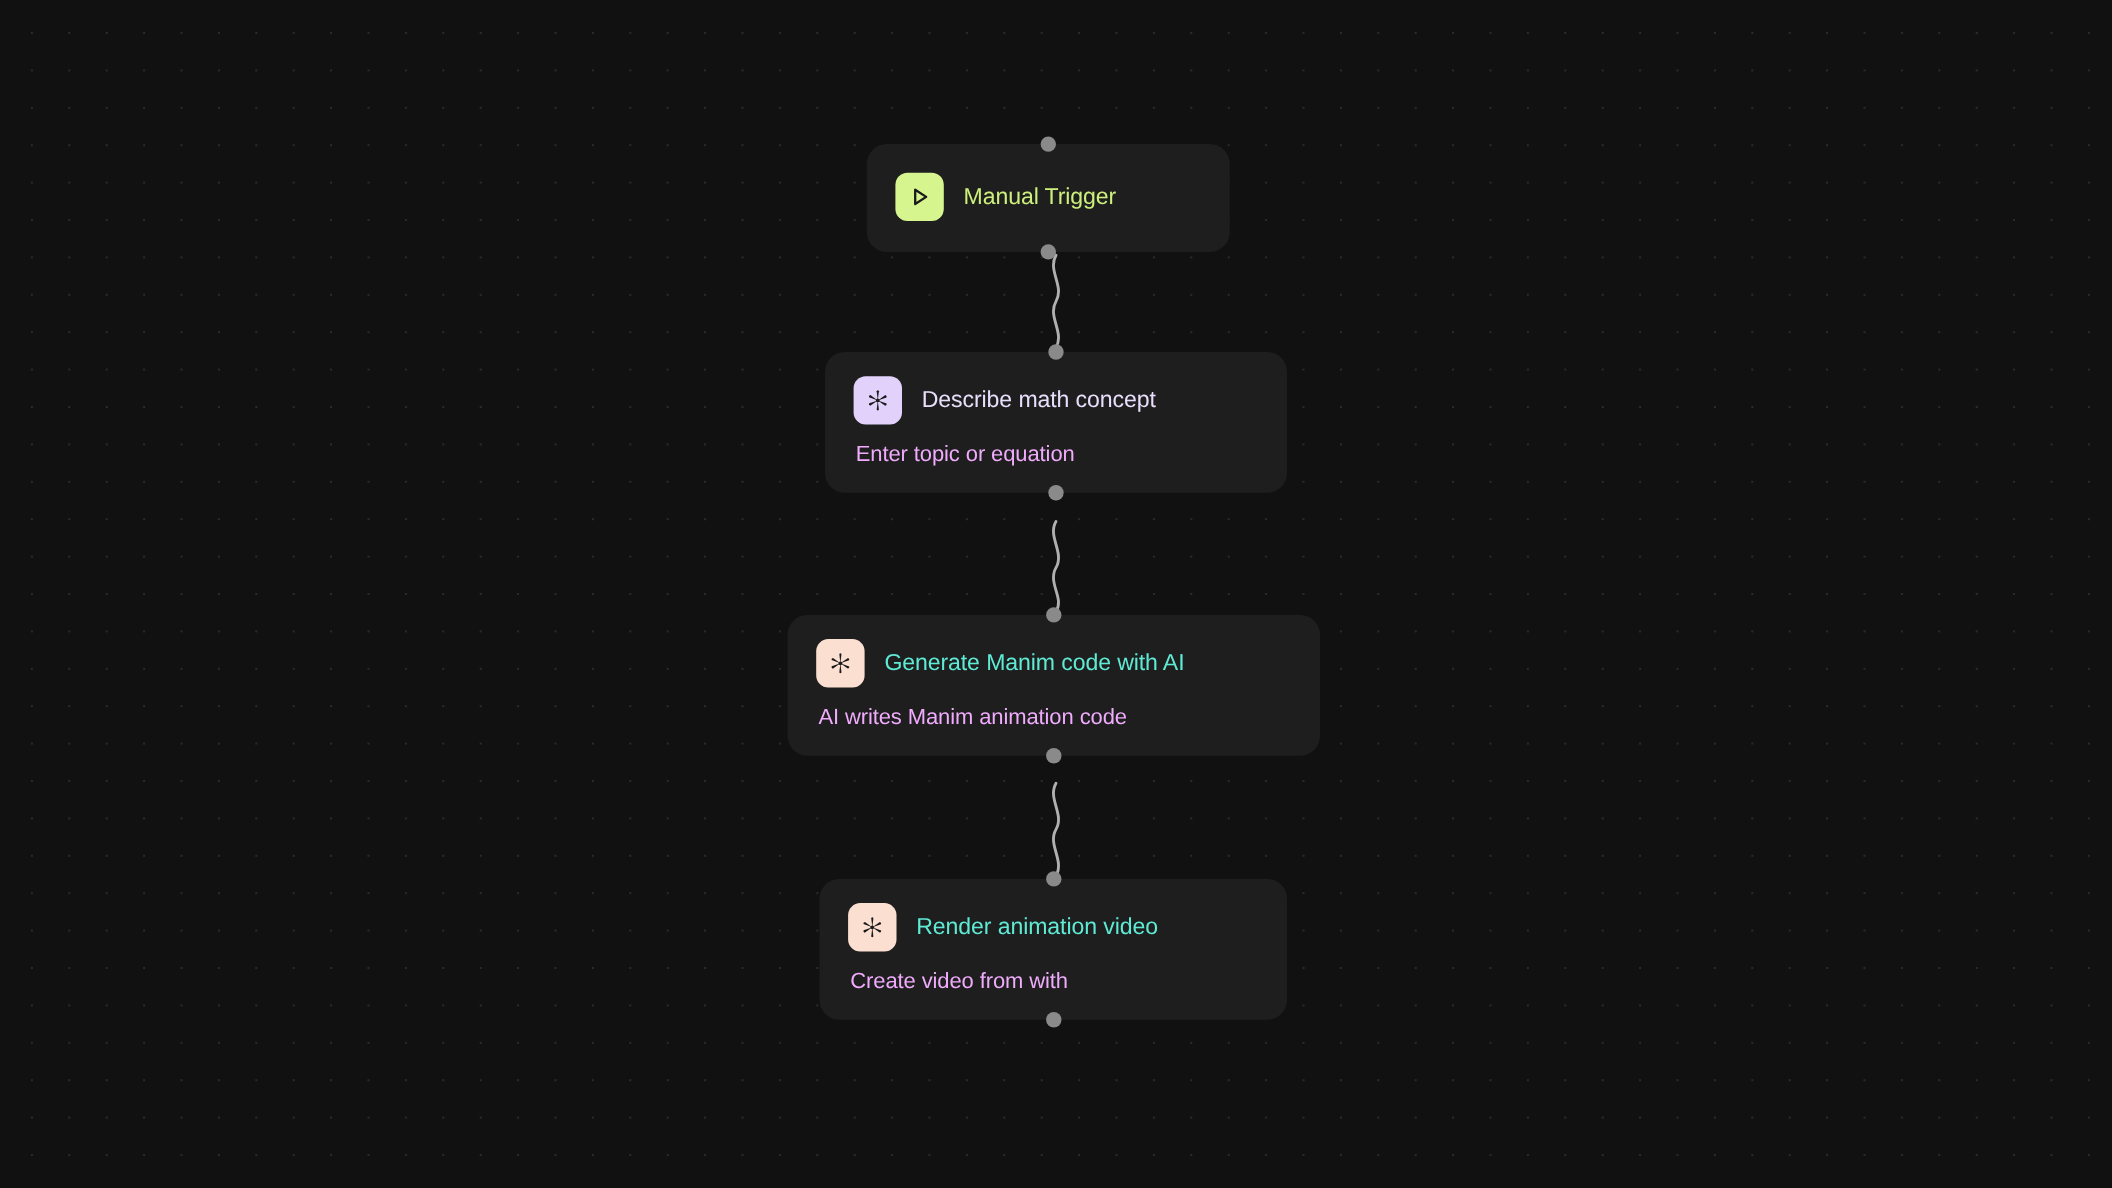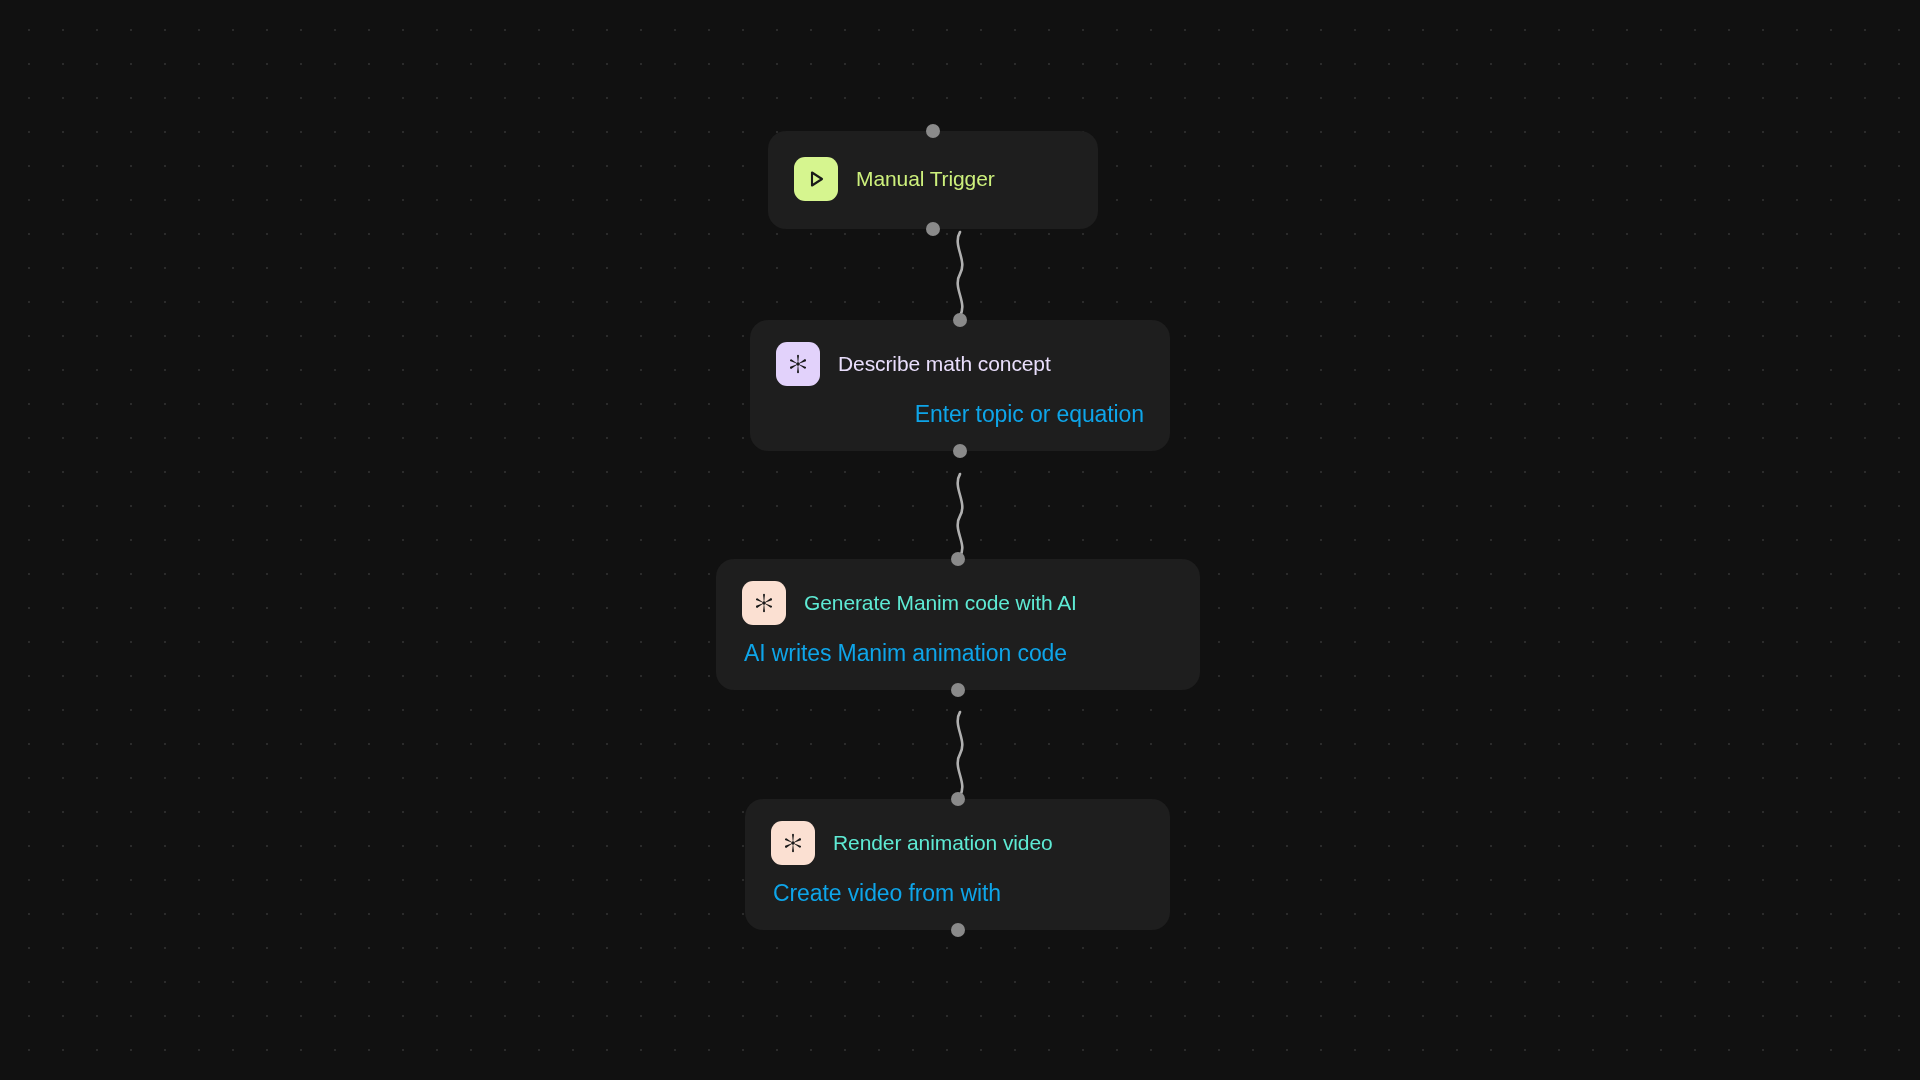--- a/index.html
+++ b/index.html
@@ -57,45 +57,45 @@
   }
 
   .node-title {
     font-size: 21px;
     line-height: 1.1;
     letter-spacing: -0.1px;
     white-space: nowrap;
   }
 
   .node-subtitle {
-    font-size: 23px;
+    font-size: 20px;
     line-height: 1.1;
-    color: #0ea5e9;
+    color: #f0abfc;
     letter-spacing: -0.1px;
     white-space: nowrap;
     padding-left: 2px;
   }
 
   
   .port {
     position: absolute;
     width: 14px;
     height: 14px;
     border-radius: 50%;
     background: #8a8a8a;
     left: 50%;
     transform: translate(-50%, -50%);
     z-index: 4;
   }
   .port.top { top: 0; }
   .port.bottom { top: 100%; }
 
   
-  #node-1 { left: 768px; top: 131px;  width: 330px; justify-content: flex-end; }
-  #node-2 { left: 750px; top: 320px;  width: 420px; text-align: right; }
+  #node-1 { left: 788px; top: 131px;  width: 330px; justify-content: flex-end; }
+  #node-2 { left: 750px; top: 320px;  width: 420px; }
   #node-3 { left: 716px; top: 559px;  width: 484px; }
   #node-4 { left: 745px; top: 799px;  width: 425px; }
 
   #node-1 { padding-bottom: 24px; }
   #node-1 .node-header { margin: 4px 0; }
 </style>
 </head>
 <body>
 
 <div id="canvas">

